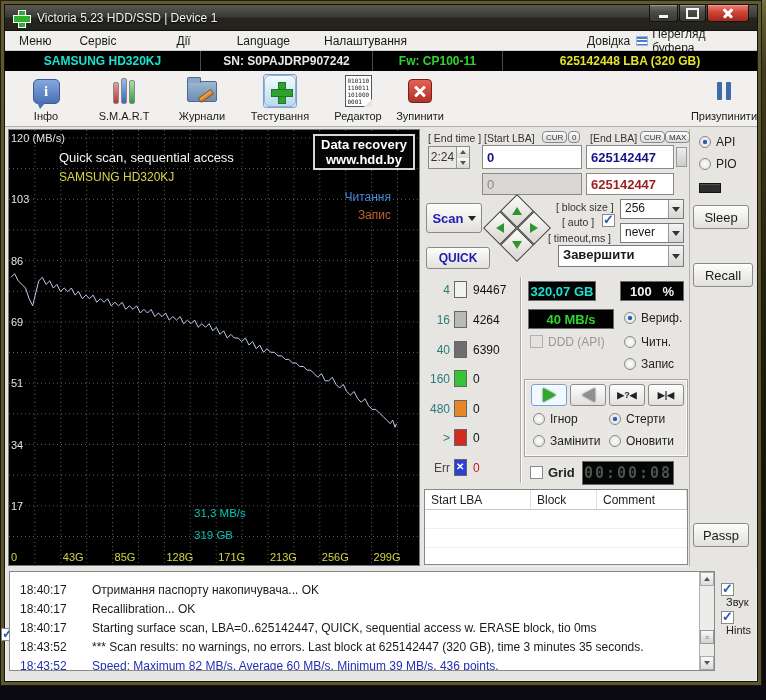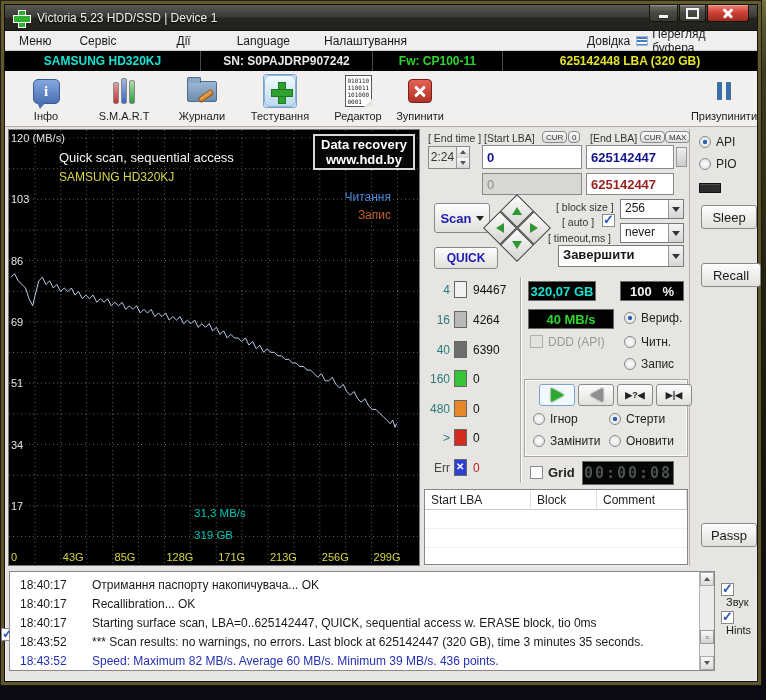--- a/index.html
+++ b/index.html
@@ -90,21 +90,21 @@
   .mini { height:12px; font-size:8px; padding:0 3px; border:1px solid #888; border-radius:4px; background:linear-gradient(#fcfcfc,#dcdcdc); color:#333; display:flex; align-items:center; }
   .fld { border:1px solid #8a8a8a; background:#fff; font-family:"Liberation Sans",sans-serif; font-size:13px; font-weight:bold; padding:0 4px; color:#14148c; }
   .fld.gray { background:#d9d7d3; color:#8a8a8a; }
   .fld.red { color:#9a1f1f; }
   .spin { display:flex; border:1px solid #8a8a8a; background:#e9e7e3; }
   .spin .sval { width:27px; text-align:center; font-size:12px; color:#333; background:#e9e7e3; padding-top:3px; }
   .spin .sbtns { width:13px; border-left:1px solid #999; display:flex; flex-direction:column; }
   .spin .sbtns div { flex:1; background:linear-gradient(#fafafa,#d8d8d8); display:flex; align-items:center; justify-content:center; }
   .tri-u { border-left:3px solid transparent; border-right:3px solid transparent; border-bottom:4px solid #555; }
   .tri-d { border-left:3px solid transparent; border-right:3px solid transparent; border-top:4px solid #555; }
-  .btn3d { background:linear-gradient(#fdfdfd,#e2e0dc); border:1px solid #8a8a8a; border-radius:3px; display:flex; align-items:center; justify-content:center; box-shadow:inset 0 1px 0 #fff;margin-left:8px; }
+  .btn3d { background:linear-gradient(#fdfdfd,#e2e0dc); border:1px solid #8a8a8a; border-radius:3px; display:flex; align-items:center; justify-content:center; box-shadow:inset 0 1px 0 #fff; }
   .navy { color:#1c1cb0; font-weight:bold; }
   .dd { display:flex; background:#fff; border:1px solid #7a7a7a; }
   .dd .dval { flex:1; padding:1px 4px; font-size:12px; overflow:hidden; white-space:nowrap; }
   .dd .darr { width:15px; background:linear-gradient(#f4f4f4,#d6d6d6); border-left:1px solid #999; display:flex; align-items:center; justify-content:center; }
   .dd .darr::after { content:""; border-left:4px solid transparent; border-right:4px solid transparent; border-top:5px solid #333; }
   .diamond { position:absolute; width:64px; height:64px; }
   .dbtn { position:absolute; width:24px; height:24px; transform:rotate(45deg); background:linear-gradient(135deg,#fbfbfb,#d8d6d2); border:1px solid #444; display:flex; align-items:center; justify-content:center; }
   .dbtn > span { transform:rotate(-45deg); display:block; }
   .atri-u { border-left:5px solid transparent; border-right:5px solid transparent; border-bottom:8px solid #2d9632; }
   .atri-d { border-left:5px solid transparent; border-right:5px solid transparent; border-top:8px solid #2d9632; }
@@ -135,21 +135,21 @@
   .deftable { position:absolute; background:#fff; border:1px solid #888; }
   .th { display:flex; border-bottom:1px solid #c8c8c8; height:20px; align-items:center; font-size:12px; color:#222; }
   .th span { padding-left:6px; border-right:1px solid #e0e0e0; height:100%; display:flex; align-items:center; }
   .trow { height:19px; border-bottom:1px solid #f0f0f0; }
   
   .sidebar { position:absolute; left:686px; top:2px; width:66px; height:437px; }
   .led { width:22px; height:10px; background:#2c2c2c; border:1px solid #111; box-shadow:inset 0 1px 1px #555; }
   
   .logrow { position:absolute; left:0; top:564px; width:100%; height:106px; }
   .logbox { position:absolute; left:4px; top:2px; width:706px; height:100px; background:#fff; border:1px solid #888; overflow:hidden; }
-  .logline { display:flex; height:19px; align-items:flex-start; font-size:12px; color:#1a1a1a; }
+  .logline { display:flex; height:19px; align-items:flex-end; font-size:12px; color:#1a1a1a; }
   .logline:first-child { margin-top:6px; }
   .ltime { width:56px; margin-left:10px; }
   .ltext { margin-left:16px; white-space:nowrap; }
   .logline.blue .ltime, .logline.blue .ltext { color:#2330b4; }
   .scroll { position:absolute; right:0; top:0; width:15px; height:100%; background:#ececea; border-left:1px solid #b5b2ac; }
   .sbtn { position:absolute; left:0; width:14px; height:14px; background:linear-gradient(#fafafa,#dcdcdc); border:1px solid #aaa; display:flex; align-items:center; justify-content:center; }
   .thumb { position:absolute; left:0; top:58px; width:14px; height:14px; background:linear-gradient(#fafafa,#d2d2d2); border:1px solid #999; display:flex; align-items:center; justify-content:center; font-size:7px; color:#777; }
   .logside { position:absolute; left:716px; top:2px; width:38px; height:100px; font-size:11px; }
 </style>
 </head>

